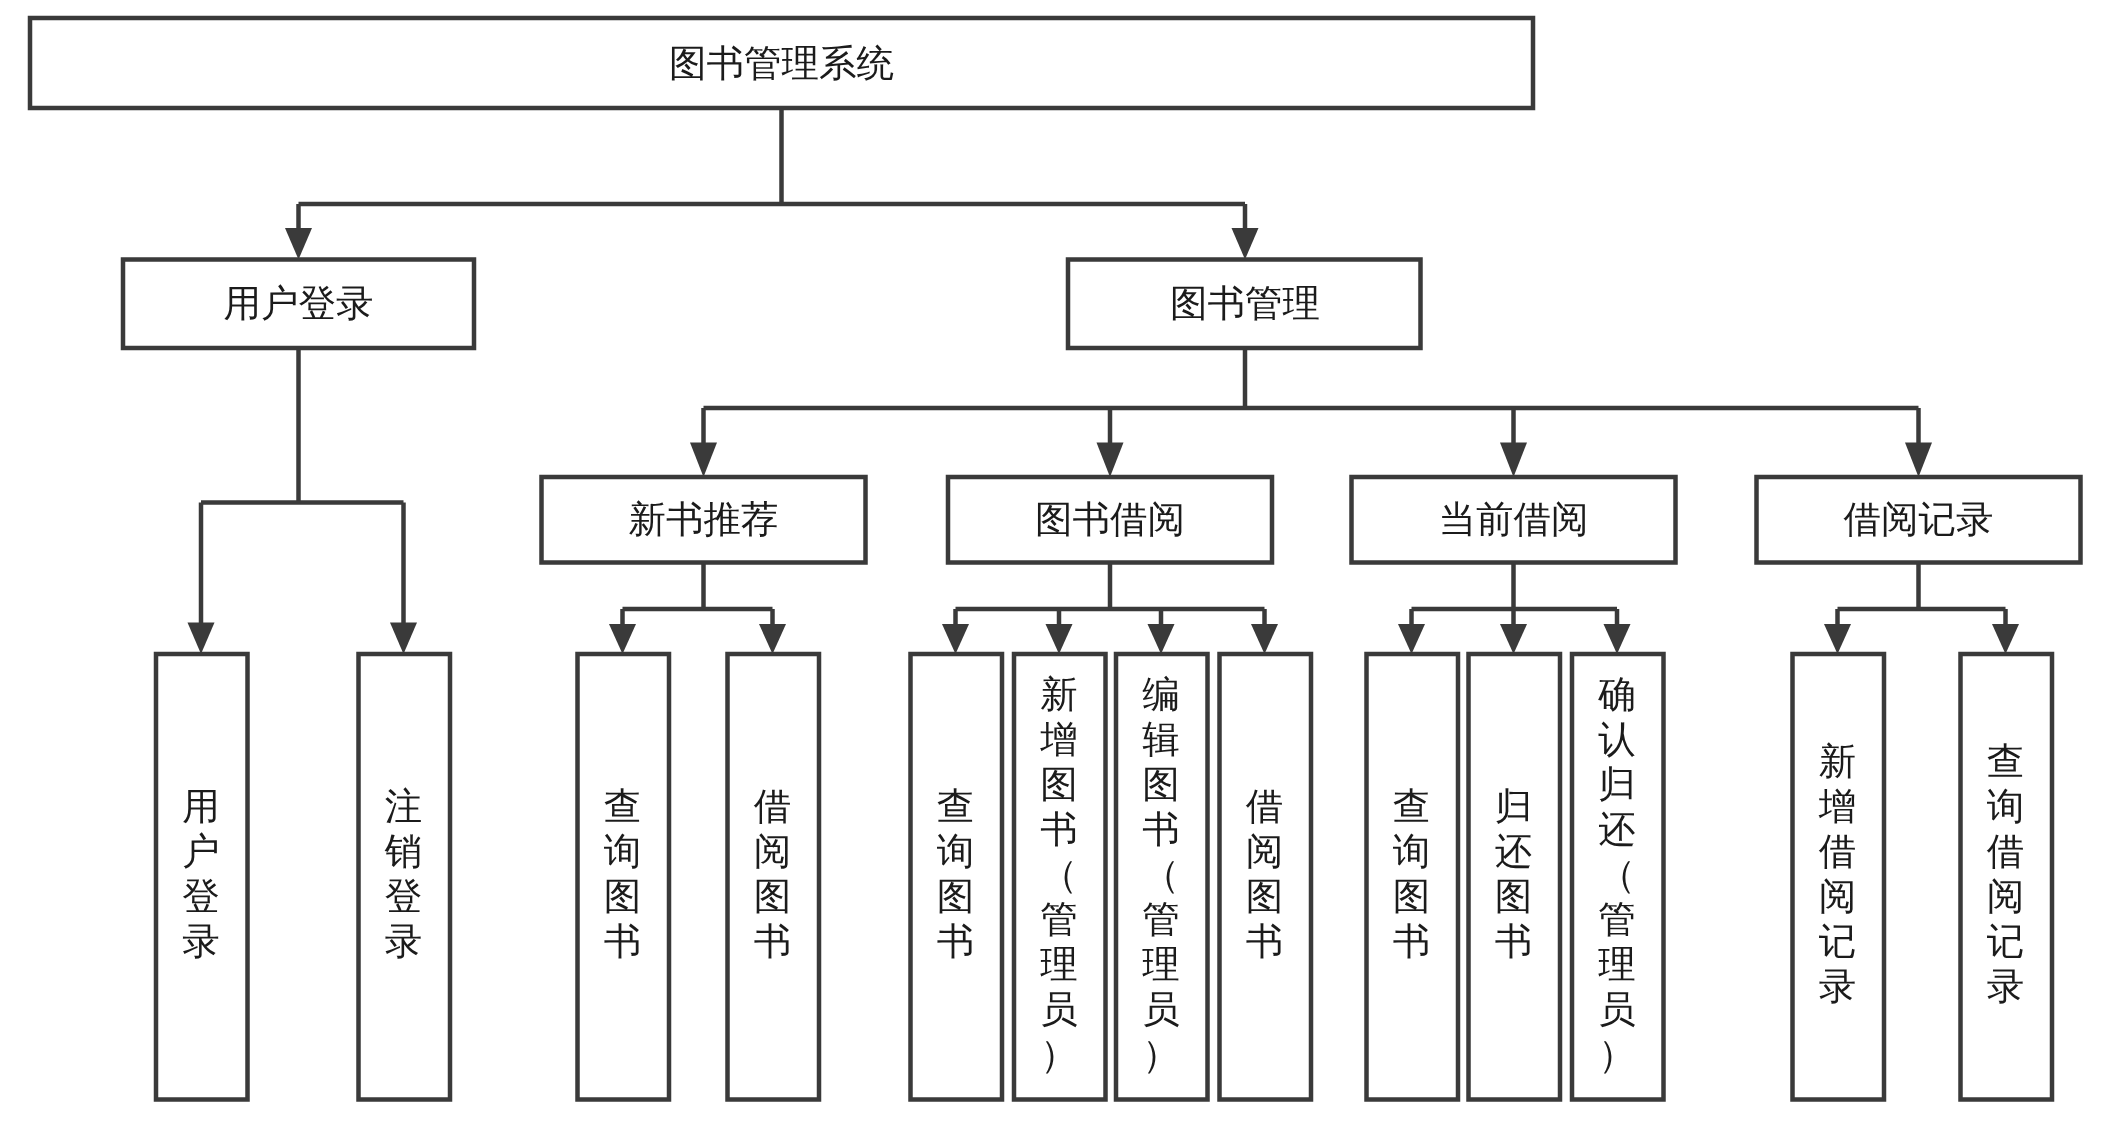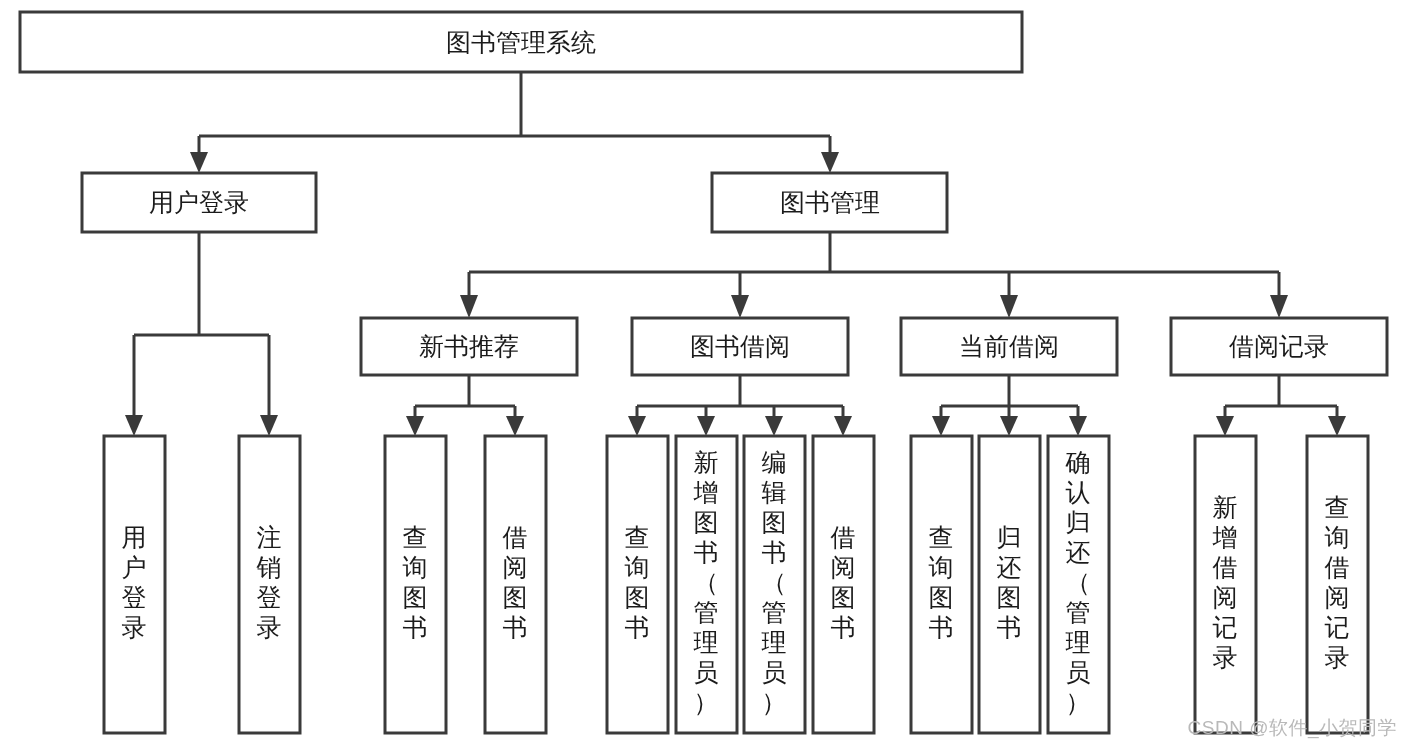--- a/index.html
+++ b/index.html
@@ -218,14 +218,13 @@
     <g>
       <rect class="node-rect" x="1195" y="436" width="61" height="297"></rect>
       <text class="node-label label-v" x="1225" y="509"><tspan x="1225" y="509">新</tspan><tspan x="1225" y="539">增</tspan><tspan x="1225" y="569">借</tspan><tspan x="1225" y="599">阅</tspan><tspan x="1225" y="629">记</tspan><tspan x="1225" y="659">录</tspan></text>
     </g>
     <g>
       <rect class="node-rect" x="1307" y="436" width="61" height="297"></rect>
       <text class="node-label label-v" x="1337" y="509"><tspan x="1337" y="509">查</tspan><tspan x="1337" y="539">询</tspan><tspan x="1337" y="569">借</tspan><tspan x="1337" y="599">阅</tspan><tspan x="1337" y="629">记</tspan><tspan x="1337" y="659">录</tspan></text>
     </g>
   </svg>
 
-  <div class="watermark">CSDN @软件_小贺同学</div>
 </div>
 
 </body></html>

